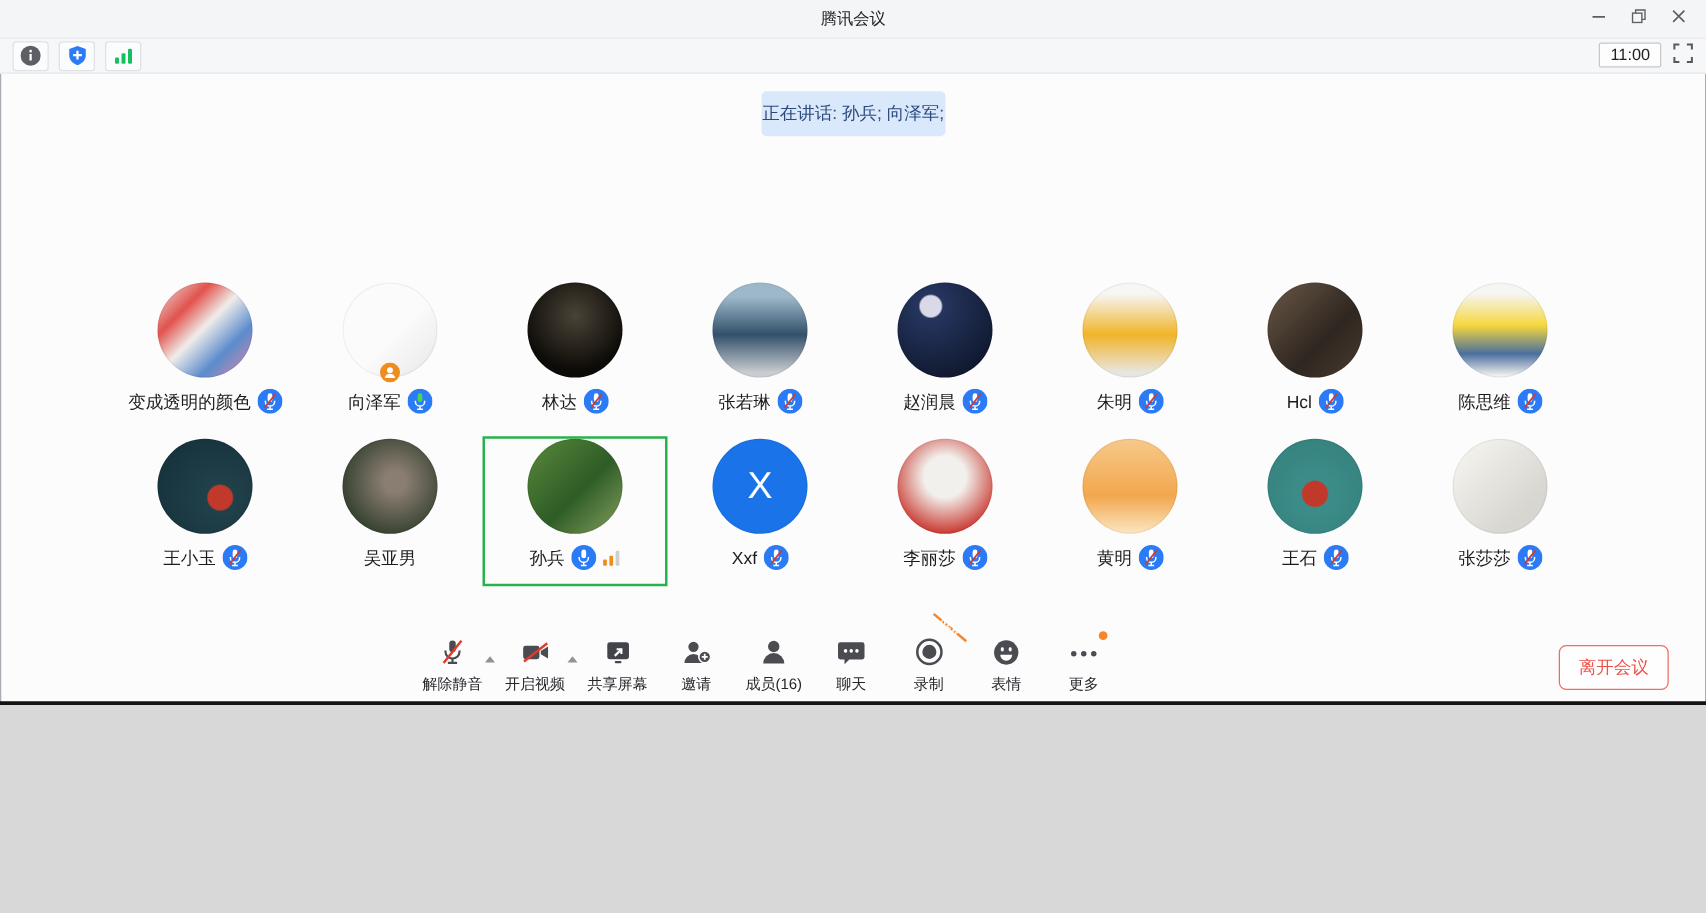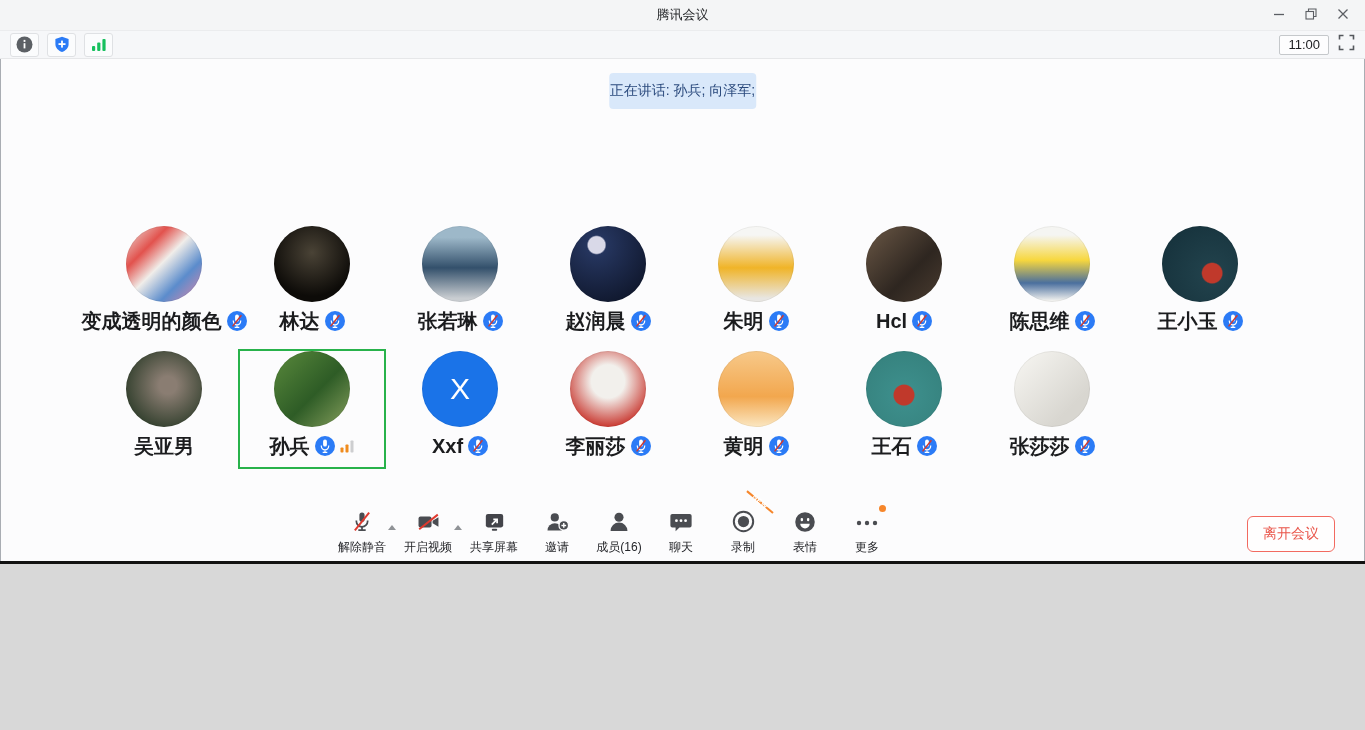--- a/index.html
+++ b/index.html
@@ -10,39 +10,39 @@
     display:flex;align-items:center;justify-content:center;}
   .title{font-size:13px;color:#1f2124;}
   .win-controls{position:absolute;right:6px;top:0;height:30px;display:flex;align-items:center;}
   .win-btn{width:32px;height:26px;display:flex;align-items:center;justify-content:center;cursor:pointer;}
   
   .topbar{height:27px;background:#f6f7f9;border-bottom:1px solid #e6e7e9;display:flex;
     align-items:center;justify-content:space-between;padding:0 10px;}
   .topbar-left{display:flex;gap:8px;}
   .icon-btn{width:27px;height:22px;background:#fbfcfd;border:1px solid #dfe1e4;border-radius:3px;
     display:flex;align-items:center;justify-content:center;cursor:pointer;}
-  .topbar-right{display:flex;align-items:center;gap:9px;padding-left:20px;}
+  .topbar-right{display:flex;align-items:flex-start;gap:9px;padding-left:20px;}
   .time-box{border:1px solid #c5c8cb;background:#fdfdfe;border-radius:2px;padding:1px 8px 2px;
     font-size:13px;color:#202124;}
   .fs-btn{display:flex;align-items:center;justify-content:center;cursor:pointer;}
   
   .banner{position:absolute;top:73px;left:50%;transform:translateX(-50%);background:#d9e8fa;
     color:#2b4a7d;font-size:14px;padding:9px 1px;border-radius:4px;white-space:nowrap;}
   
   .grid{position:absolute;left:90px;top:224px;width:1184px;display:grid;
     grid-template-columns:repeat(8,148px);row-gap:5px;}
   .tile{height:120px;border:2px solid transparent;box-sizing:border-box;display:flex;
     flex-direction:column;align-items:center;cursor:pointer;}
   .tile.selected{border-color:#28b24b;}
   .avatar{width:76px;height:76px;border-radius:50%;position:relative;flex:none;
     display:flex;align-items:center;justify-content:center;box-shadow:inset 0 0 0 1px rgba(0,0,0,.05);}
   .avatar .initial{color:#fff;font-size:30px;font-weight:400;}
   .host-badge{position:absolute;bottom:-4px;left:50%;transform:translateX(-50%);line-height:0;}
   .name-row{margin-top:9px;display:flex;align-items:center;gap:5px;line-height:0;}
-  .pname{font-size:20px;color:#1b1c1e;white-space:nowrap;line-height:20px;font-weight:bold;}
+  .pname{font-size:14px;color:#1b1c1e;white-space:nowrap;line-height:20px;}
   
   .float-btn{position:absolute;left:0;top:611px;width:27px;height:30px;background:#a6a7a9;
     border-radius:0 16px 16px 0;display:flex;align-items:center;justify-content:center;cursor:pointer;}
   
   .tools{position:absolute;left:330px;bottom:8px;display:flex;align-items:flex-end;}
   .tool{display:flex;flex-direction:column;align-items:center;margin:0 8px;min-width:46px;
     position:relative;cursor:pointer;}
   .ticon{height:27px;display:flex;align-items:flex-end;justify-content:center;position:relative;line-height:0;}
   .tlabel{font-size:12px;color:#26272b;margin-top:4px;white-space:nowrap;}
   .arrow-up{width:0;height:0;border-left:4px solid transparent;border-right:4px solid transparent;
@@ -126,20 +126,38 @@
           <span><svg width="20" height="20" viewBox="0 0 20 20">
               <circle cx="10" cy="10" r="10" fill="#2b7bf6"></circle>
               <rect x="8.1" y="3.6" width="3.8" height="7" rx="1.9" fill="#fff"></rect>
               <path d="M6.3 9.6v.5a3.7 3.7 0 0 0 7.4 0v-.5" stroke="#fff" stroke-width="1.2" fill="none"></path>
               <path d="M10 14.4v1.6M7.7 16.3h4.6" stroke="#fff" stroke-width="1.2"></path>
               <path d="M5.6 15.4L14.4 4.2" stroke="#cf3a31" stroke-width="1.5"></path>
             </svg></span>
         </div>
       </div>
       <div class="tile">
+        <div class="avatar" style="background: linear-gradient(135deg, rgb(251, 251, 251) 55%, rgb(230, 230, 230) 100%);">
+          <span class="host-badge"><svg width="16" height="16" viewBox="0 0 16 16">
+              <circle cx="8" cy="8" r="8" fill="#f08c1e"></circle>
+              <circle cx="8" cy="6.1" r="2.3" fill="#fff"></circle>
+              <path d="M3.8 12.4a4.3 4.3 0 0 1 8.4 0z" fill="#fff"></path>
+            </svg></span>
+        </div>
+        <div class="name-row">
+          <span class="pname">向泽军</span>
+          <span><svg width="20" height="20" viewBox="0 0 20 20">
+              <circle cx="10" cy="10" r="10" fill="#2b7bf6"></circle>
+              <rect x="8.1" y="3.6" width="3.8" height="7" rx="1.9" fill="#4ad64a"></rect>
+              <path d="M6.3 9.6v.5a3.7 3.7 0 0 0 7.4 0v-.5" stroke="#fff" stroke-width="1.2" fill="none"></path>
+              <path d="M10 14.4v1.6M7.7 16.3h4.6" stroke="#fff" stroke-width="1.2"></path>
+            </svg></span>
+        </div>
+      </div>
+      <div class="tile">
         <div class="avatar" style="background: radial-gradient(circle at 50% 35%, rgb(74, 67, 54) 0%, rgb(13, 11, 8) 70%);"></div>
         <div class="name-row">
           <span class="pname">林达</span>
           <span><svg width="20" height="20" viewBox="0 0 20 20">
               <circle cx="10" cy="10" r="10" fill="#2b7bf6"></circle>
               <rect x="8.1" y="3.6" width="3.8" height="7" rx="1.9" fill="#fff"></rect>
               <path d="M6.3 9.6v.5a3.7 3.7 0 0 0 7.4 0v-.5" stroke="#fff" stroke-width="1.2" fill="none"></path>
               <path d="M10 14.4v1.6M7.7 16.3h4.6" stroke="#fff" stroke-width="1.2"></path>
               <path d="M5.6 15.4L14.4 4.2" stroke="#cf3a31" stroke-width="1.5"></path>
             </svg></span>

